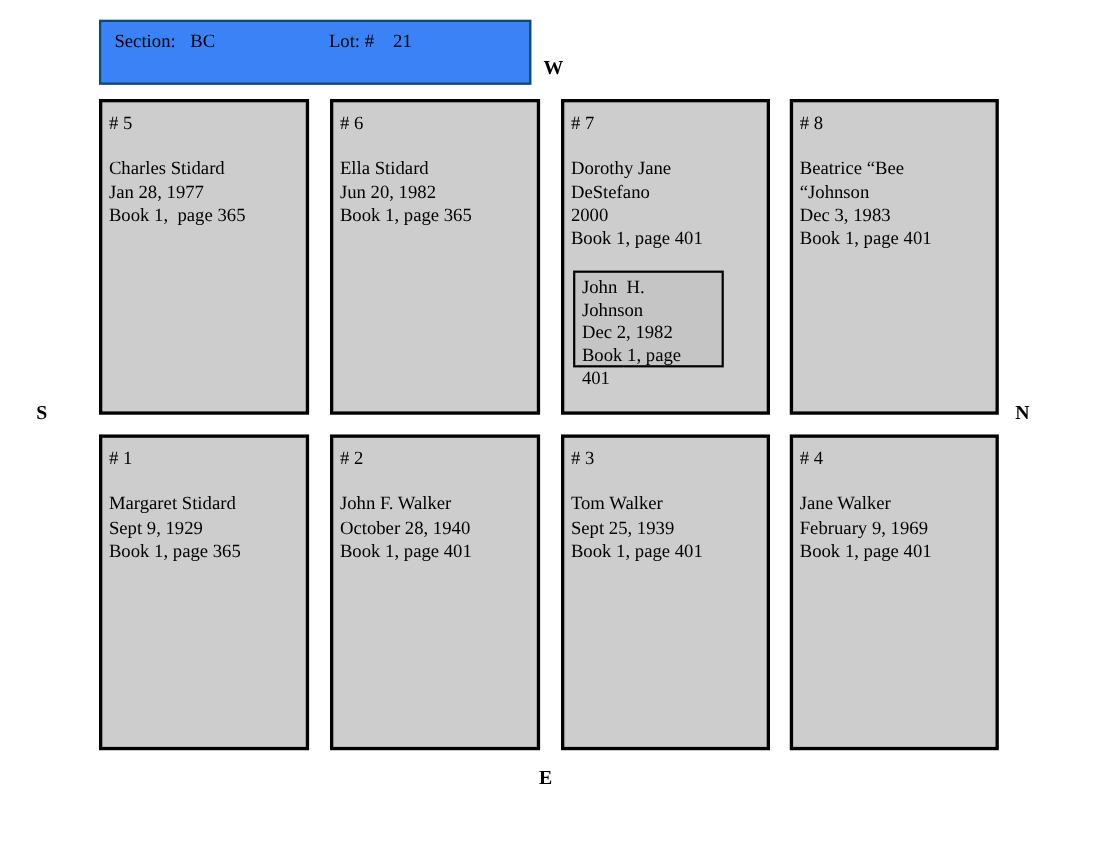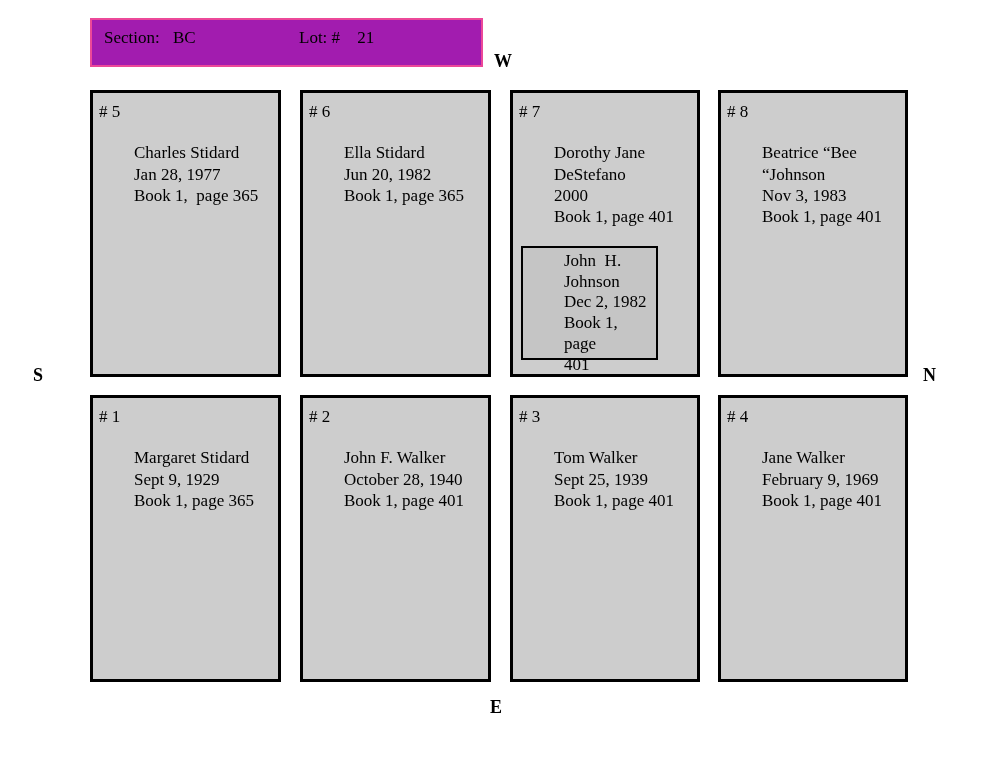--- a/index.html
+++ b/index.html
@@ -11,23 +11,23 @@
     width: 1000px;
     height: 773px;
     background: #ffffff;
     overflow: hidden;
   }
 
   
   .header-box {
     position: absolute;
     left: 90px; top: 18px;
-    width: 393px; height: 49px;
-    border: 2px solid #ec4899;
-    background: #a21caf;
+    width: 393px; height: 59px;
+    border: 2px solid #0c4a6e;
+    background: #3b82f6;
     font-size: 17px;
   }
   .section-group { position: absolute; left: 12px; top: 8px; }
   .section-group .value { margin-left: 9px; }
   .lot-group { position: absolute; left: 183px; top: 8px; margin-left: 24px; }
   .lot-group .value { margin-left: 13px; }
 
   
   .compass {
     position: absolute;
@@ -55,28 +55,27 @@
   .c2 { left: 300px; }
   .c3 { left: 510px; width: 190px; }
   .c4 { left: 718px; width: 190px; }
   .r1 { top: 90px; }
   .r2 { top: 395px; }
 
   .plot-number { white-space: pre; }
   .plot-text {
     margin-top: 20px;
     white-space: pre-wrap;
-    margin-left: 35px;
   }
 
   
   .inner-box {
     position: absolute;
     left: 8px; top: 153px;
-    width: 137px; height: 114px;
+    width: 137px; height: 88px;
     border: 2px solid #000;
     background: #c5c5c5;
     padding: 3px 4px 0 6px;
     line-height: 1.22;
   }
   .inner-box .plot-text { margin-top: 0; }
 </style>
 </head>
 <body>
 
@@ -124,21 +123,21 @@
 Dec 2, 1982
 Book 1, page
 401</div>
     </div>
   </div>
 
   <div class="plot c4 r1">
     <div class="plot-number"># 8</div>
     <div class="plot-text">Beatrice “Bee
 “Johnson
-Nov 3, 1983
+Dec 3, 1983
 Book 1, page 401</div>
   </div>
 
   <div class="plot c1 r2">
     <div class="plot-number"># 1</div>
     <div class="plot-text">Margaret Stidard
 Sept 9, 1929
 Book 1, page 365</div>
   </div>
 

